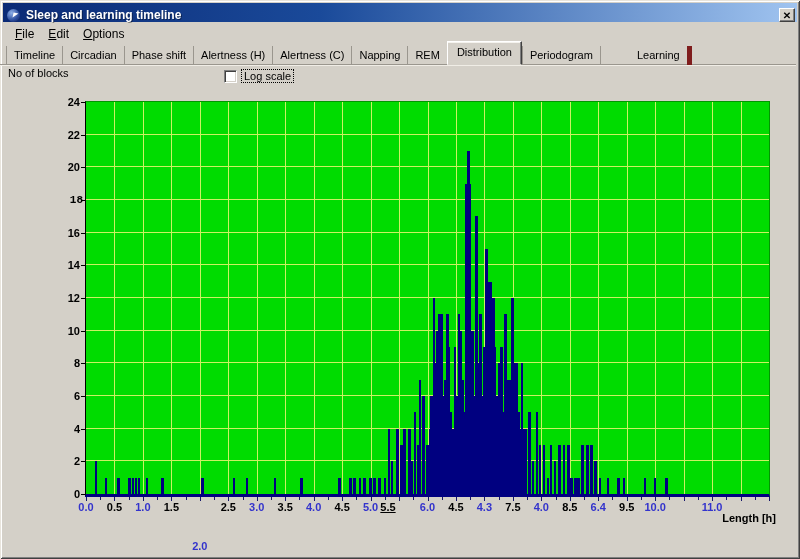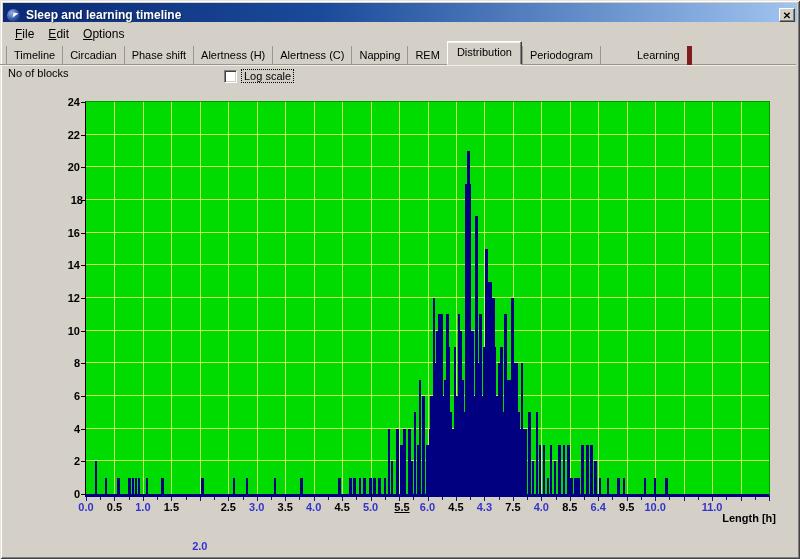--- a/index.html
+++ b/index.html
@@ -250,21 +250,21 @@
       <div class="y-tick-label" style="left: 54px; top: 357.333px;">8</div>
       <div class="y-tick" style="left: 81px; top: 363.333px;"></div>
       <div class="y-tick-label" style="left: 54px; top: 324.667px;">10</div>
       <div class="y-tick" style="left: 81px; top: 330.667px;"></div>
       <div class="y-tick-label" style="left: 54px; top: 292px;">12</div>
       <div class="y-tick" style="left: 81px; top: 298px;"></div>
       <div class="y-tick-label" style="left: 54px; top: 259.333px;">14</div>
       <div class="y-tick" style="left: 81px; top: 265.333px;"></div>
       <div class="y-tick-label" style="left: 54px; top: 226.667px;">16</div>
       <div class="y-tick" style="left: 81px; top: 232.667px;"></div>
-      <div class="y-tick-label" style="left: 57px; top: 194px;">18</div>
+      <div class="y-tick-label" style="left: 57px; top: 194px; font-family: Liberation Mono, monospace;">18</div>
       <div class="y-tick" style="left: 81px; top: 200px;"></div>
       <div class="y-tick-label" style="left: 54px; top: 161.333px;">20</div>
       <div class="y-tick" style="left: 81px; top: 167.333px;"></div>
       <div class="y-tick-label" style="left: 54px; top: 128.667px;">22</div>
       <div class="y-tick" style="left: 81px; top: 134.667px;"></div>
       <div class="y-tick-label" style="left: 54px; top: 96px;">24</div>
       <div class="y-tick" style="left: 81px; top: 102px;"></div>
       <div class="x-tick" style="left: 86px; top: 497px; height: 4px;"></div>
       <div class="x-tick" style="left: 100.229px; top: 497px; height: 3px;"></div>
       <div class="x-tick" style="left: 114.458px; top: 497px; height: 4px;"></div>
@@ -318,21 +318,21 @@
       <div class="x-tick-label" style="left: 97.4583px; top: 501px; color: rgb(0, 0, 0);">0.5</div>
       <div class="x-tick-label" style="left: 125.917px; top: 501px; color: rgb(51, 51, 204);">1.0</div>
       <div class="x-tick-label" style="left: 154.375px; top: 501px; color: rgb(0, 0, 0);">1.5</div>
       <div class="x-tick-label" style="left: 182.833px; top: 501px; color: rgb(51, 51, 204); margin-top: 39px;">2.0</div>
       <div class="x-tick-label" style="left: 211.292px; top: 501px; color: rgb(0, 0, 0);">2.5</div>
       <div class="x-tick-label" style="left: 239.75px; top: 501px; color: rgb(51, 51, 204);">3.0</div>
       <div class="x-tick-label" style="left: 268.208px; top: 501px; color: rgb(0, 0, 0);">3.5</div>
       <div class="x-tick-label" style="left: 296.667px; top: 501px; color: rgb(51, 51, 204);">4.0</div>
       <div class="x-tick-label" style="left: 325.125px; top: 501px; color: rgb(0, 0, 0);">4.5</div>
       <div class="x-tick-label" style="left: 353.583px; top: 501px; color: rgb(51, 51, 204);">5.0</div>
-      <div class="x-tick-label" style="left: 385px; top: 501px; color: rgb(0, 0, 0); text-decoration: underline;">5.5</div>
+      <div class="x-tick-label" style="left: 371px; top: 501px; color: rgb(0, 0, 0); text-decoration: underline;">5.5</div>
       <div class="x-tick-label" style="left: 410.5px; top: 501px; color: rgb(51, 51, 204);">6.0</div>
       <div class="x-tick-label" style="left: 438.958px; top: 501px; color: rgb(0, 0, 0);">4.5</div>
       <div class="x-tick-label" style="left: 467.417px; top: 501px; color: rgb(51, 51, 204);">4.3</div>
       <div class="x-tick-label" style="left: 495.875px; top: 501px; color: rgb(0, 0, 0);">7.5</div>
       <div class="x-tick-label" style="left: 524.333px; top: 501px; color: rgb(51, 51, 204);">4.0</div>
       <div class="x-tick-label" style="left: 552.792px; top: 501px; color: rgb(0, 0, 0);">8.5</div>
       <div class="x-tick-label" style="left: 581.25px; top: 501px; color: rgb(51, 51, 204);">6.4</div>
       <div class="x-tick-label" style="left: 609.708px; top: 501px; color: rgb(0, 0, 0);">9.5</div>
       <div class="x-tick-label" style="left: 638.167px; top: 501px; color: rgb(51, 51, 204);">10.0</div>
       <div class="x-tick-label" style="left: 695.083px; top: 501px; color: rgb(51, 51, 204);">11.0</div>

